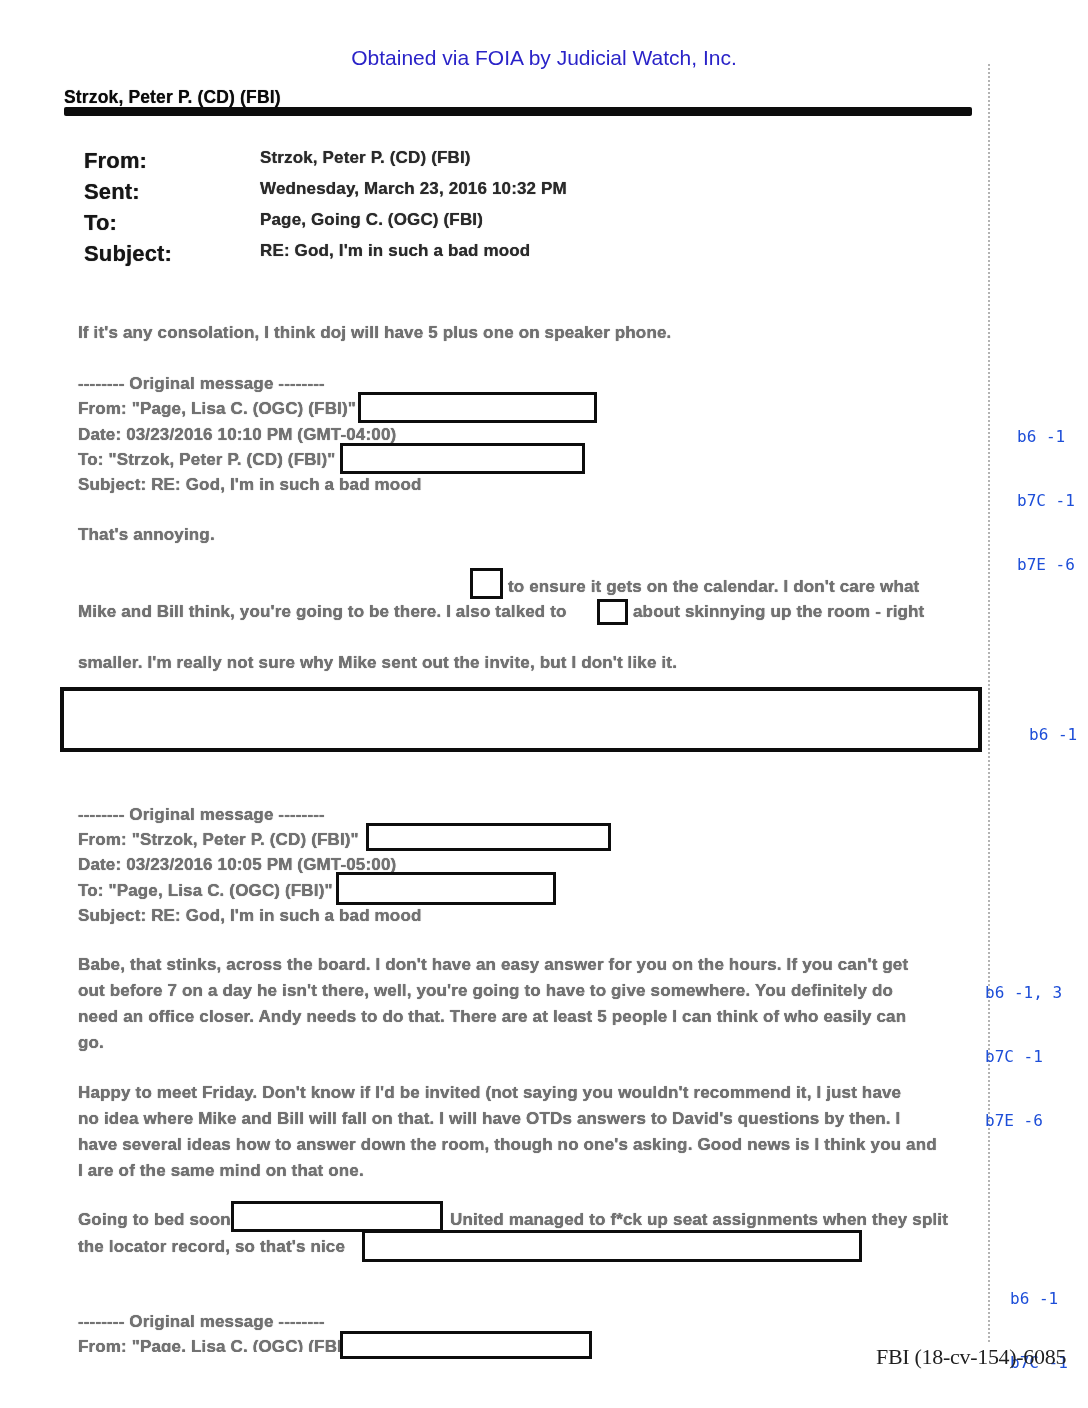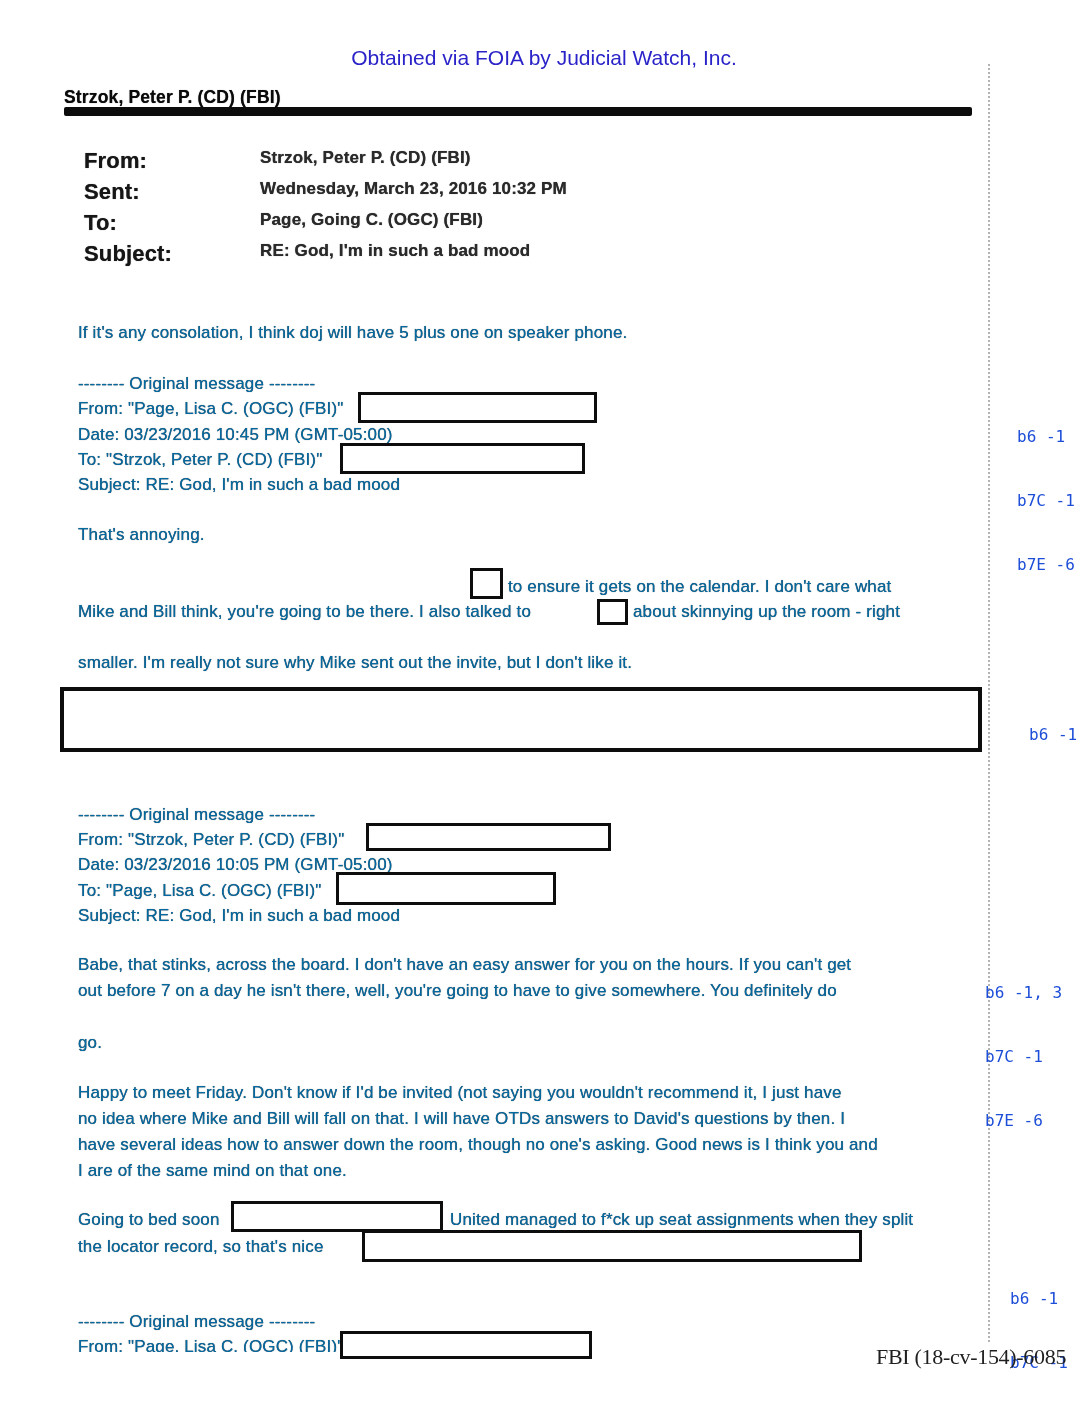--- a/index.html
+++ b/index.html
@@ -16,21 +16,21 @@
     position:absolute;left:64px;top:87px;font-size:17.5px;font-weight:700;color:#0a0a0a;
   }
   .title-rule{
     position:absolute;left:64px;top:107px;width:908px;height:9px;background:#0c0c0c;border-radius:2px;
   }
   .hrow{position:absolute;left:0;width:100%;height:22px;}
   .hlabel{position:absolute;left:84px;font-size:22px;font-weight:700;color:#161616;}
   .hvalue{position:absolute;left:260px;font-size:17px;font-weight:600;color:#2a2a2a;}
   .bline{
     position:absolute;left:78px;white-space:nowrap;font-size:17px;line-height:22px;
-    color:#0369a1;font-weight:400;
+    color:#737373;font-weight:700;
   }
   .redact{position:absolute;background:#fff;border:3.5px solid #0d0d0d;box-sizing:border-box;}
   .redact.big{border-width:4px;}
   .clip{display:block;height:16px;overflow:hidden;}
   .vline{
     position:absolute;left:988px;top:64px;height:1278px;width:0;
     border-left:2px dotted #b3b3b3;
   }
   .mnote{
     position:absolute;font-family:"DejaVu Sans Mono",monospace;font-weight:400;
@@ -67,21 +67,21 @@
   <div class="hrow" style="top:241px">
     <span class="hlabel scan">Subject:</span>
     <span class="hvalue scan">RE: God, I'm in such a bad mood</span>
   </div>
 
   <div class="bline scan" style="top:322px">If it's any consolation, I think doj will have 5 plus one on speaker phone.</div>
 
   <div class="bline scan" style="top:373px">-------- Original message --------</div>
   <div class="bline scan" style="top:398px">From: "Page, Lisa C. (OGC) (FBI)"</div>
   <div class="redact" style="left:358px;top:392px;width:239px;height:31px"></div>
-  <div class="bline scan" style="top:424px">Date: 03/23/2016 10:45 PM (GMT-05:00)</div>
+  <div class="bline scan" style="top:424px">Date: 03/23/2016 10:10 PM (GMT-04:00)</div>
   <div class="bline scan" style="top:449px">To: "Strzok, Peter P. (CD) (FBI)"</div>
   <div class="redact" style="left:340px;top:443px;width:245px;height:31px"></div>
   <div class="bline scan" style="top:474px">Subject: RE: God, I'm in such a bad mood</div>
 
   <div class="bline scan" style="top:524px">That's annoying.</div>
 
   <div class="redact" style="left:470px;top:568px;width:33px;height:31px"></div>
   <div class="bline scan" style="left:508px;top:576px">to ensure it gets on the calendar. I don't care what</div>
   <div class="bline scan" style="top:601px">Mike and Bill think, you're going to be there. I also talked to</div>
   <div class="redact" style="left:597px;top:599px;width:31px;height:26px"></div>
@@ -93,20 +93,21 @@
   <div class="bline scan" style="top:804px">-------- Original message --------</div>
   <div class="bline scan" style="top:829px">From: "Strzok, Peter P. (CD) (FBI)"</div>
   <div class="redact" style="left:366px;top:823px;width:245px;height:28px"></div>
   <div class="bline scan" style="top:854px">Date: 03/23/2016 10:05 PM (GMT-05:00)</div>
   <div class="bline scan" style="top:880px">To: "Page, Lisa C. (OGC) (FBI)"</div>
   <div class="redact" style="left:336px;top:872px;width:220px;height:33px"></div>
   <div class="bline scan" style="top:905px">Subject: RE: God, I'm in such a bad mood</div>
 
   <div class="bline scan" style="top:954px">Babe, that stinks, across the board. I don't have an easy answer for you on the hours. If you can't get</div>
   <div class="bline scan" style="top:980px">out before 7 on a day he isn't there, well, you're going to have to give somewhere. You definitely do</div>
+  <div class="bline scan" style="top:1006px">need an office closer. Andy needs to do that. There are at least 5 people I can think of who easily can</div>
   <div class="bline scan" style="top:1032px">go.</div>
 
   <div class="bline scan" style="top:1082px">Happy to meet Friday. Don't know if I'd be invited (not saying you wouldn't recommend it, I just have</div>
   <div class="bline scan" style="top:1108px">no idea where Mike and Bill will fall on that. I will have OTDs answers to David's questions by then. I</div>
   <div class="bline scan" style="top:1134px">have several ideas how to answer down the room, though no one's asking. Good news is I think you and</div>
   <div class="bline scan" style="top:1160px">I are of the same mind on that one.</div>
 
   <div class="bline scan" style="top:1209px">Going to bed soon</div>
   <div class="redact" style="left:231px;top:1201px;width:212px;height:31px"></div>
   <div class="bline scan" style="left:450px;top:1209px">United managed to f*ck up seat assignments when they split</div>

